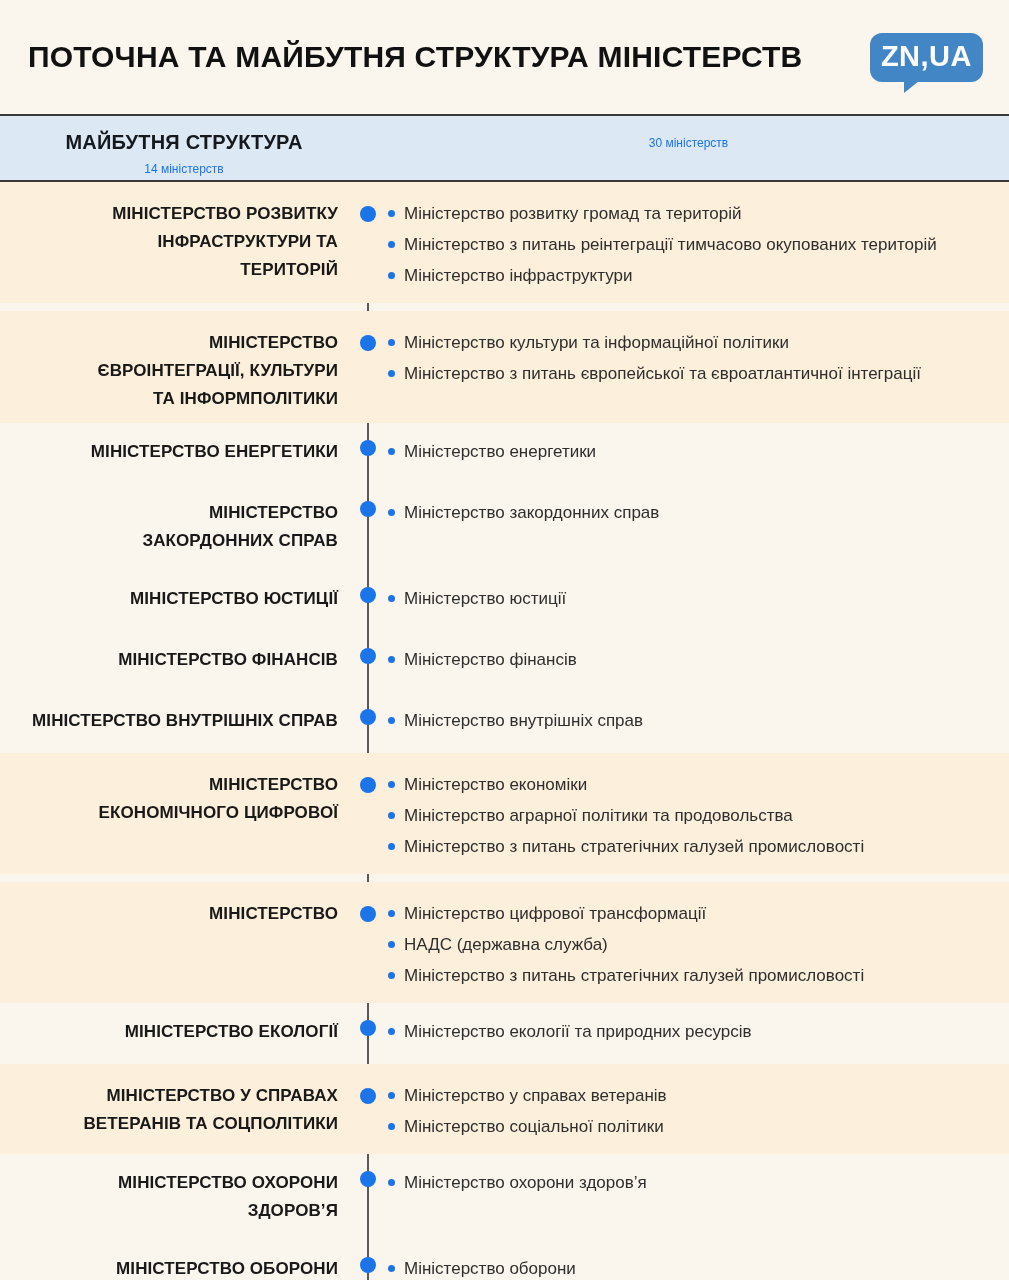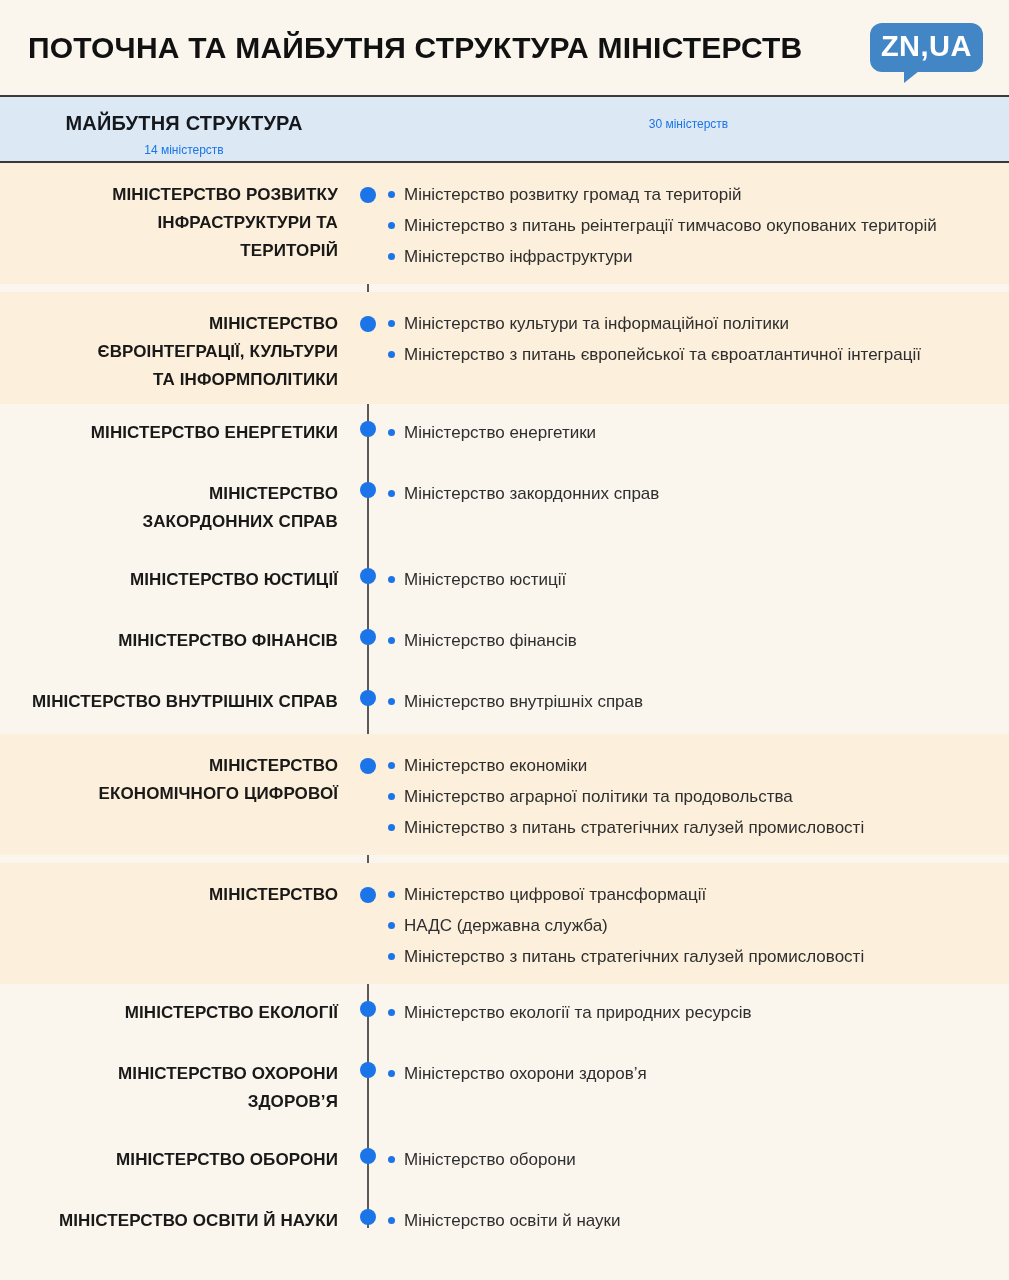--- a/index.html
+++ b/index.html
@@ -4,21 +4,21 @@
 <style>
   html,body { margin:0; padding:0; background:#d9d9d9; }
   .page {
     width:1009px; height:1280px; margin:0 auto; position:relative; overflow:hidden;
     background:var(--page-bg); font-family:"Liberation Sans", sans-serif;
     -webkit-font-smoothing:antialiased;
   }
 
   
   .masthead {
-    height:97px; box-sizing:border-box; display:flex; align-items:center;
+    height:116px; box-sizing:border-box; display:flex; align-items:center;
     padding:0 26px 0 28px; border-bottom:2px solid var(--rule);
   }
   .masthead h1 {
     margin:0; font-size:30px; font-weight:bold; color:var(--title); letter-spacing:.2px;
   }
   .logo {
     margin-left:auto; position:relative; background:var(--logo-blue); color:#fff;
     font-weight:bold; font-size:29px; line-height:1; padding:9px 11px 11px;
     border-radius:12px; letter-spacing:.5px;
   }
@@ -192,20 +192,31 @@
   </div>
       <div class="row">
     <div class="future-label">
           <div class="lbl-line">МІНІСТЕРСТВО ЕКОЛОГІЇ</div>
         </div>
     <div class="node"></div>
     <ul class="current-list">
           <li>Міністерство екології та природних ресурсів</li>
         </ul>
   </div>
+      <div class="row cream">
+    <div class="future-label">
+          <div class="lbl-line">МІНІСТЕРСТВО У СПРАВАХ</div>
+          <div class="lbl-line">ВЕТЕРАНІВ ТА СОЦПОЛІТИКИ</div>
+        </div>
+    <div class="node"></div>
+    <ul class="current-list">
+          <li>Міністерство у справах ветеранів</li>
+          <li>Міністерство соціальної політики</li>
+        </ul>
+  </div>
       <div class="row">
     <div class="future-label">
           <div class="lbl-line">МІНІСТЕРСТВО ОХОРОНИ</div>
           <div class="lbl-line">ЗДОРОВ’Я</div>
         </div>
     <div class="node"></div>
     <ul class="current-list">
           <li>Міністерство охорони здоров’я</li>
         </ul>
   </div>

